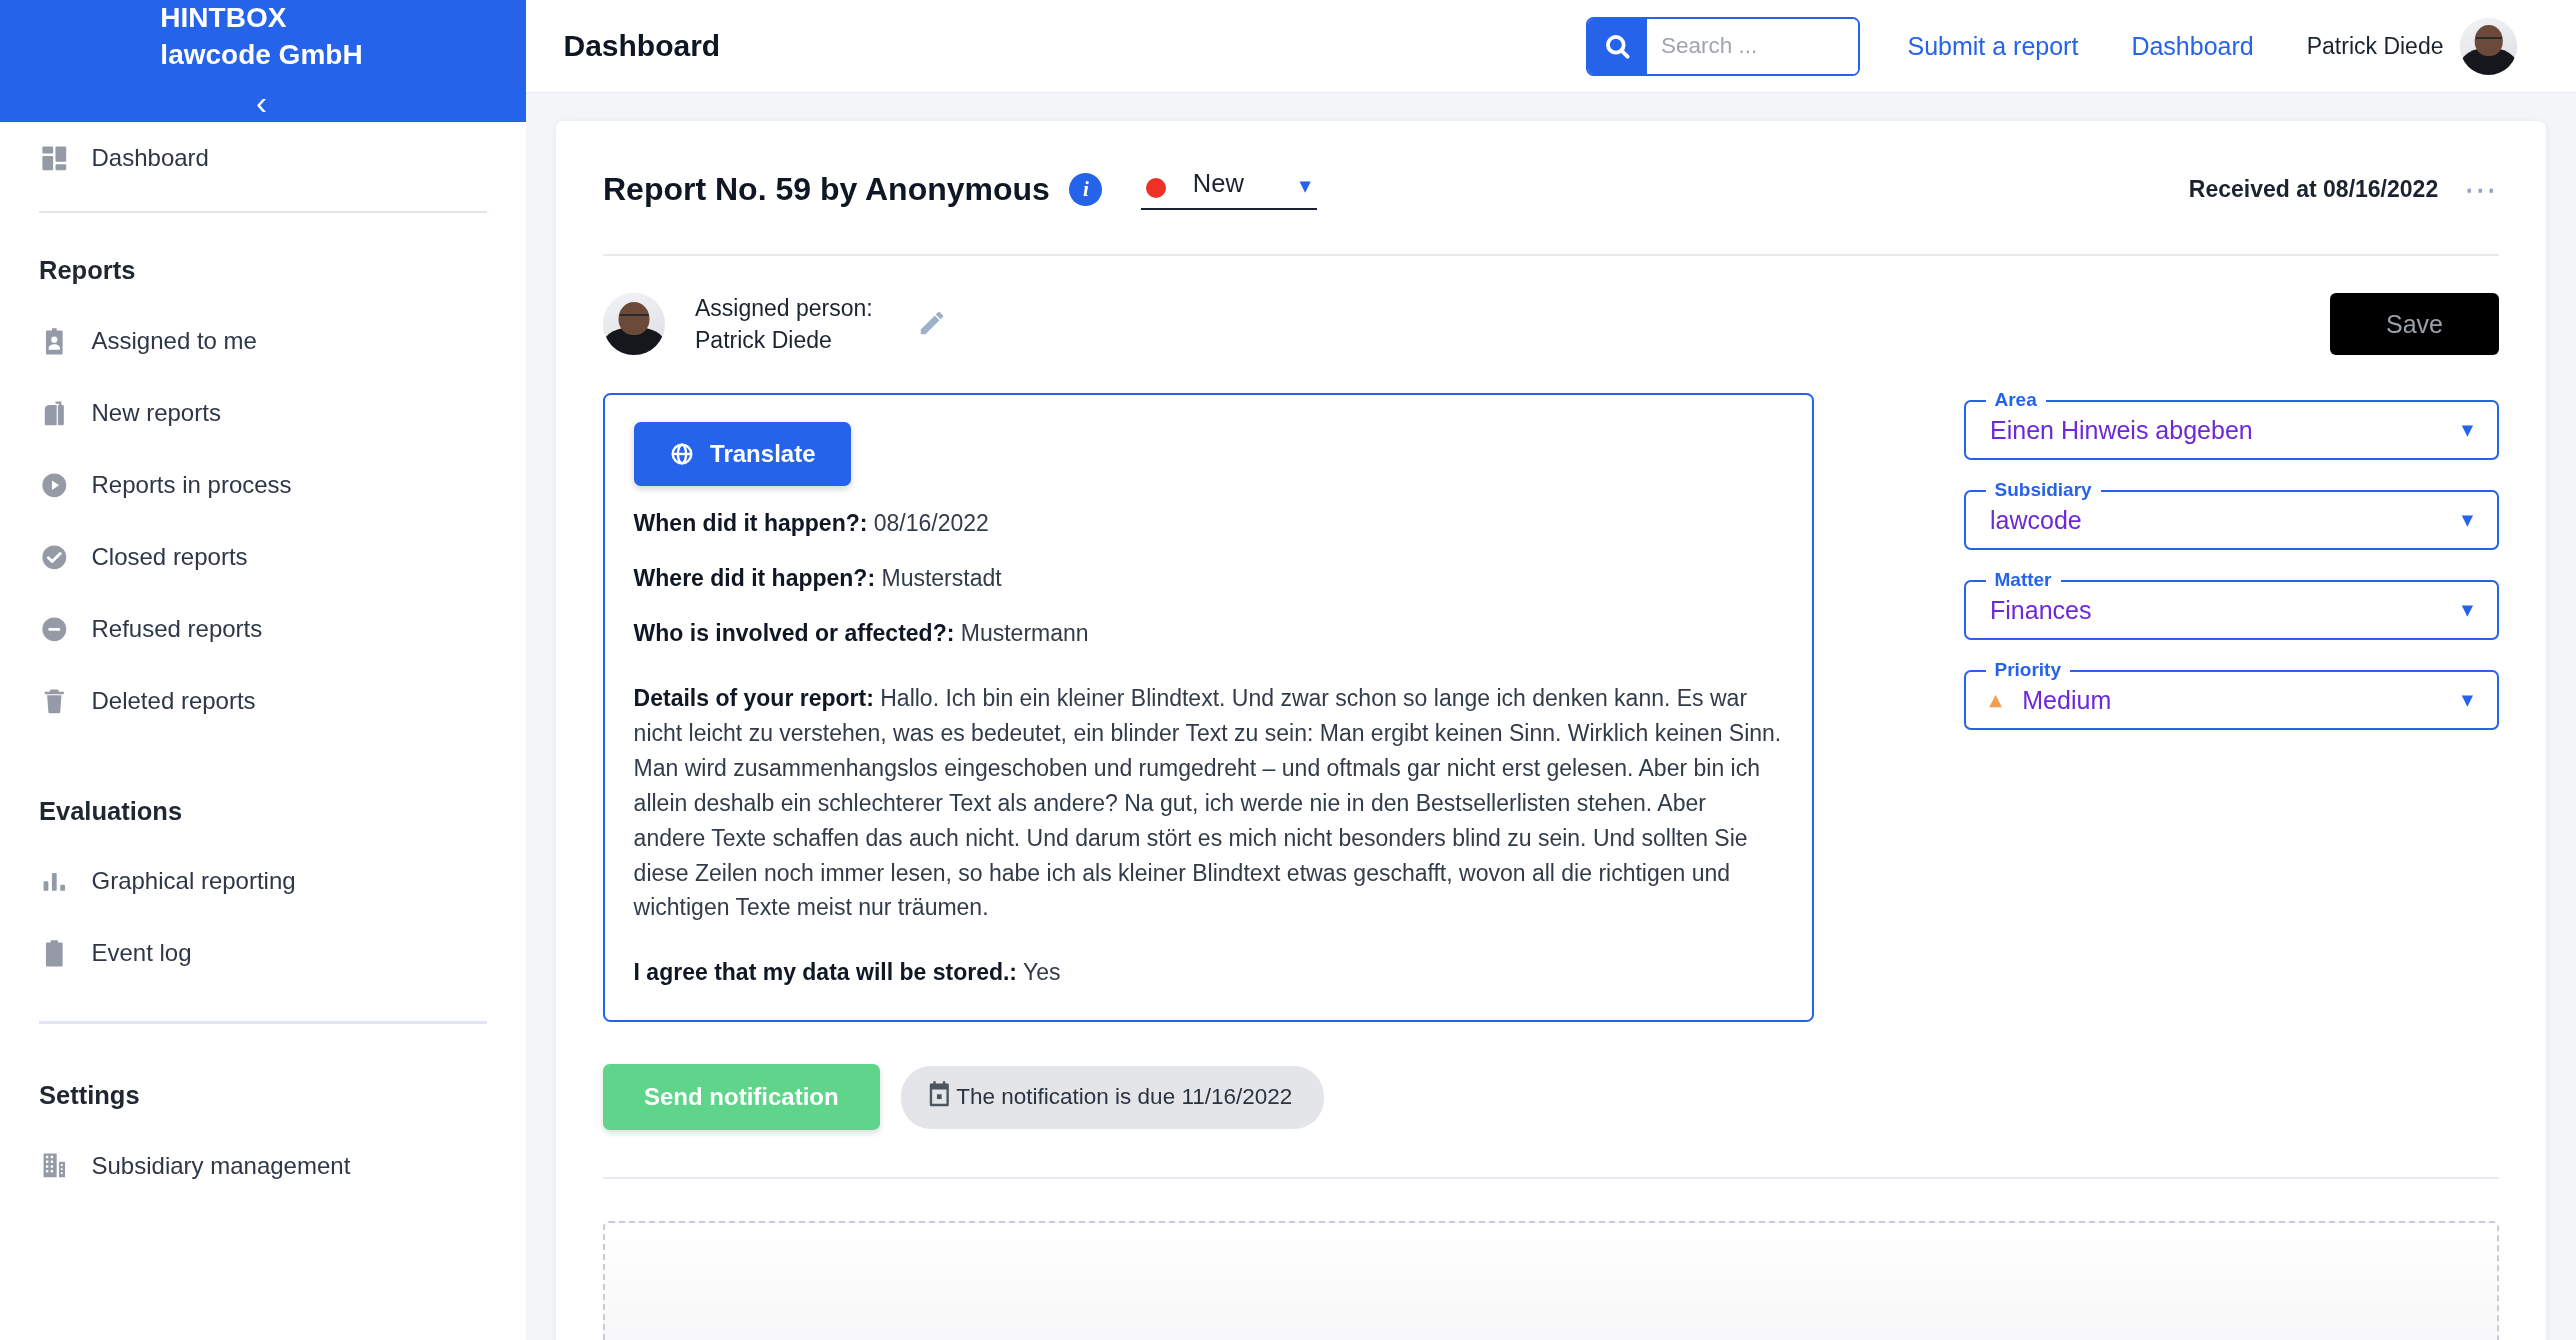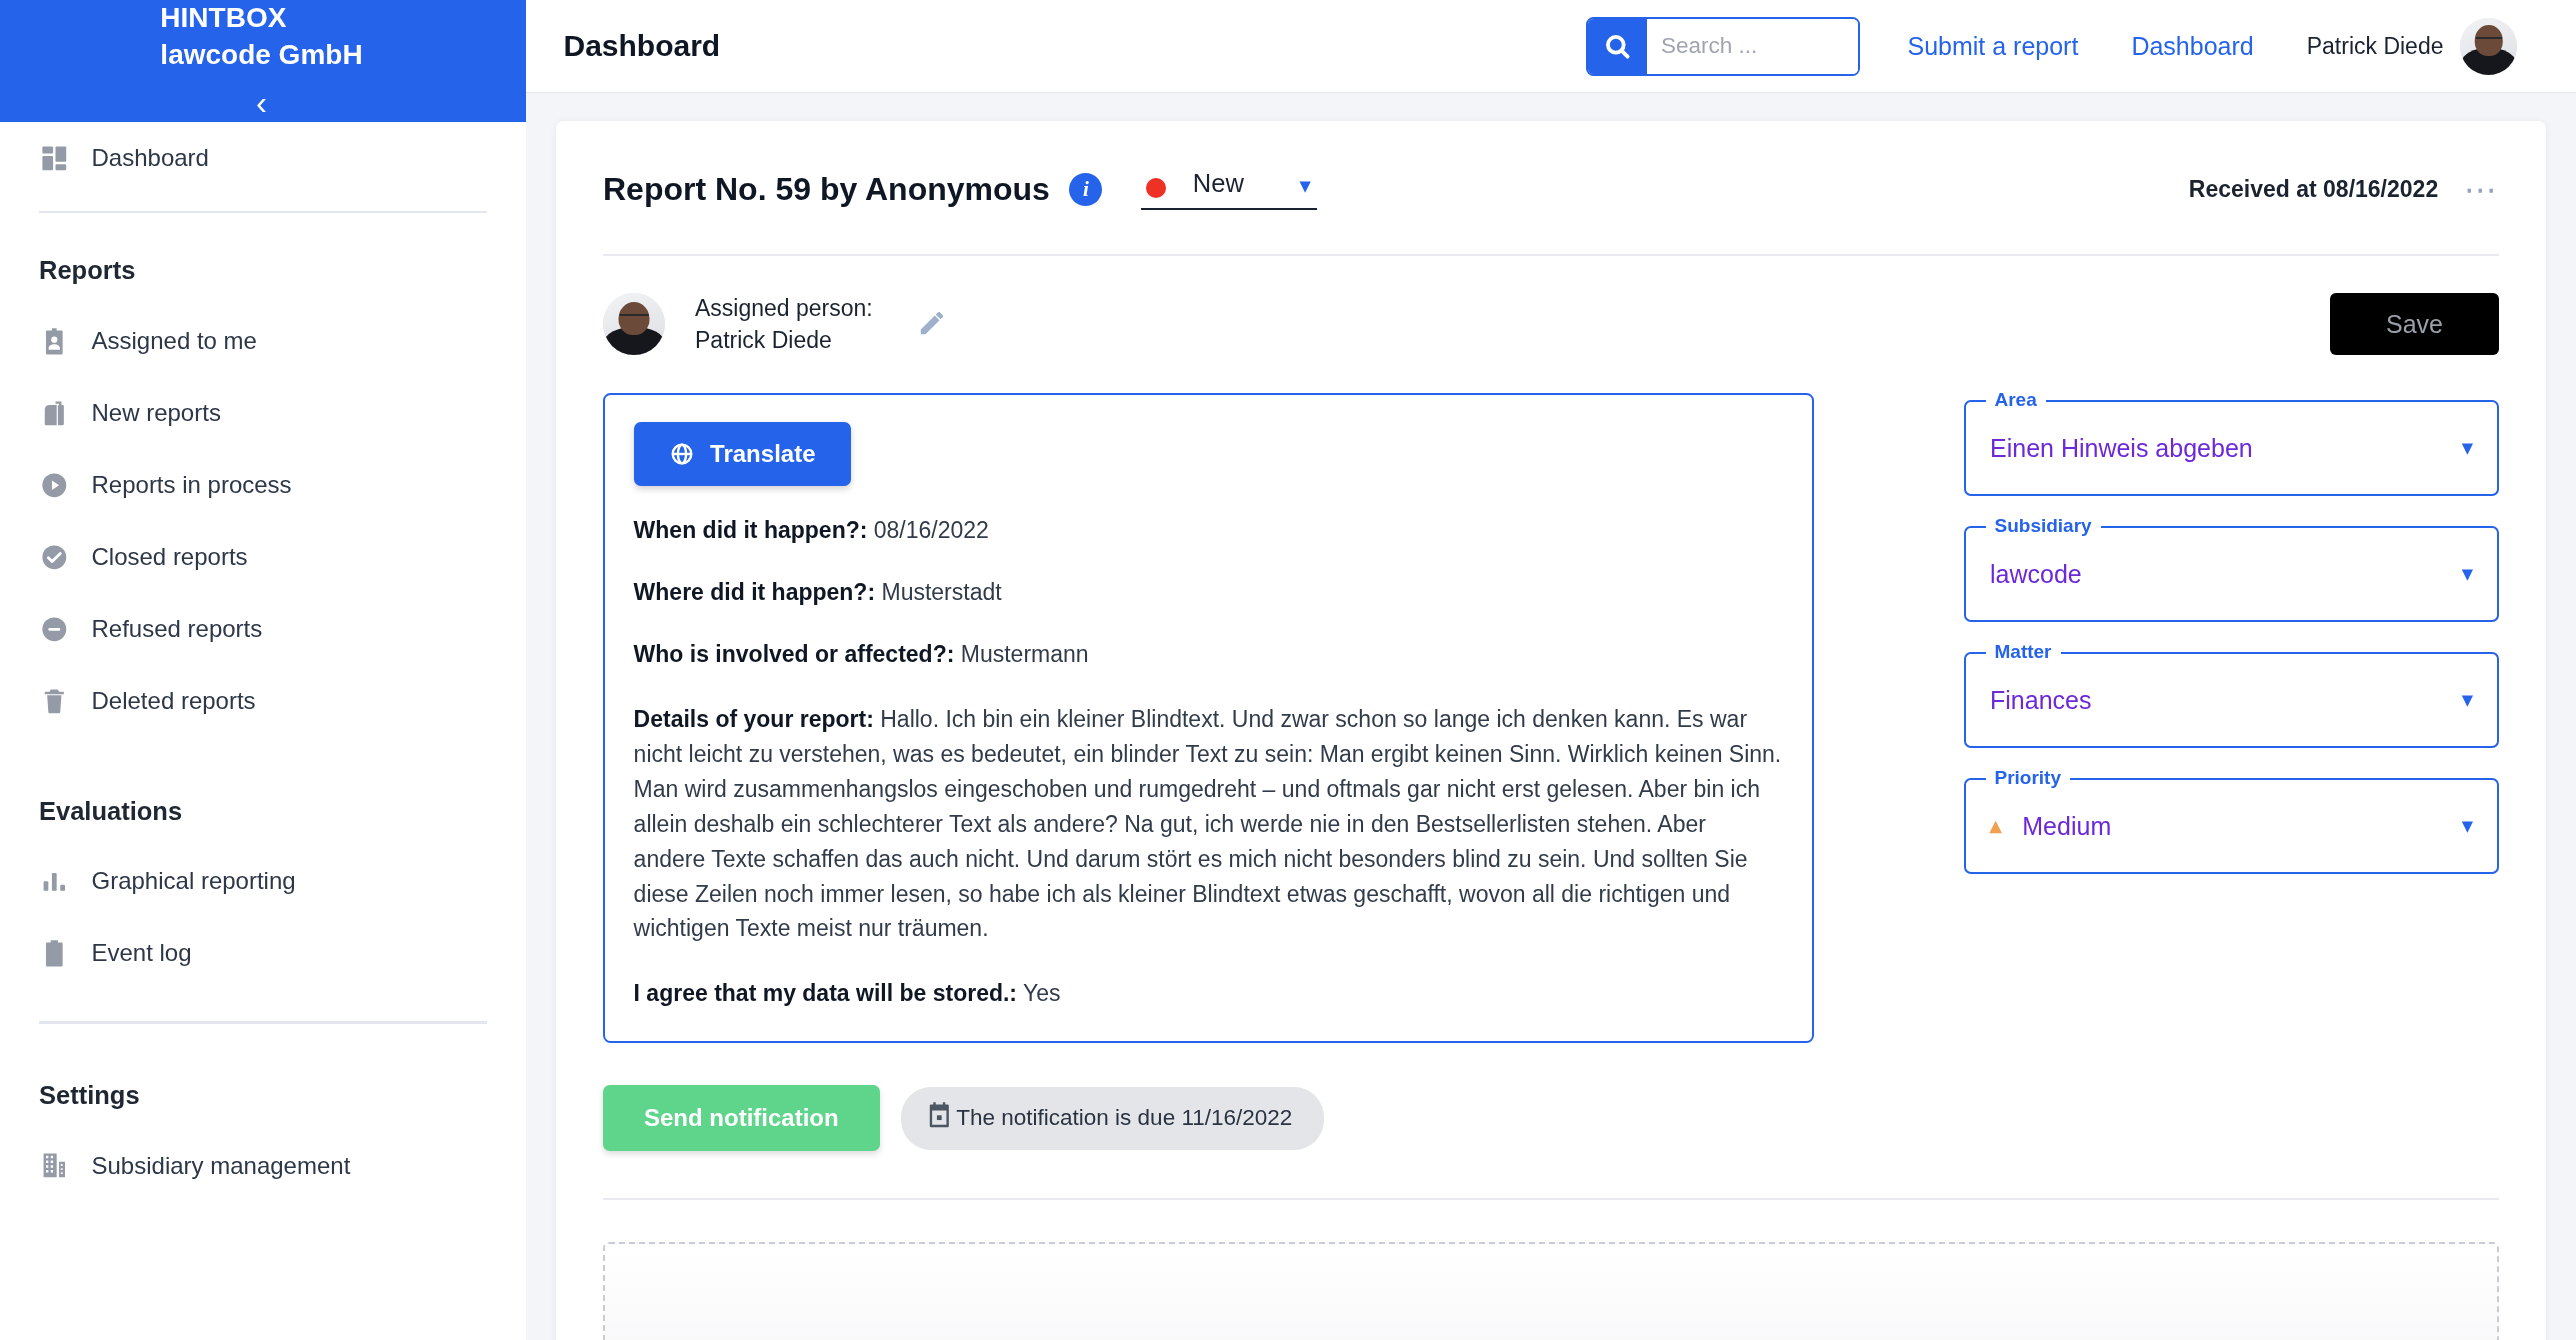--- a/index.html
+++ b/index.html
@@ -156,29 +156,29 @@
   }
   .translate-row { display: flex; }
   .translate-btn {
     background: #2563eb; color: #fff; border: none; border-radius: 6.8px;
     font-size: 24px; font-weight: bold; padding: 18px 36px; cursor: pointer;
     display: flex; align-items: center; gap: 16.5px;
     box-shadow: 0 3px 7.5px rgba(0,0,0,0.18);
     font-family: "Liberation Sans", sans-serif;
   }
   .globe { width: 24px; height: 24px; stroke: #fff; fill: none; stroke-width: 2.4; }
-  .qa { font-size: 23px; color: #313b49; line-height: 1.52; margin-top: 27px; }
+  .qa { font-size: 23px; color: #313b49; line-height: 1.52; margin-top: 20px; }
   .qa b { color: #0f1724; }
   .qa-long { margin-top: 30px; }
 
   
   .fields { padding-left: 150px; padding-top: 7.5px; flex: 1; }
   .field {
     position: relative; border: 2.3px solid #2563eb; border-radius: 6.8px;
-    height: 96px; margin-bottom: 30px; display: flex; align-items: center;
+    height: 60px; margin-bottom: 30px; display: flex; align-items: center;
     padding: 0 24px; cursor: pointer; background: #fff;
   }
   .field-label {
     position: absolute; top: -13.5px; left: 19.5px; background: #fff;
     padding: 0 9px; font-size: 19px; color: #2563eb; font-weight: bold;
   }
   .field-value { font-size: 25px; color: #6d28d9; }
   .field-chevron {
     margin-left: auto; color: #2563eb; font-size: 22.5px; line-height: 1;
   }

